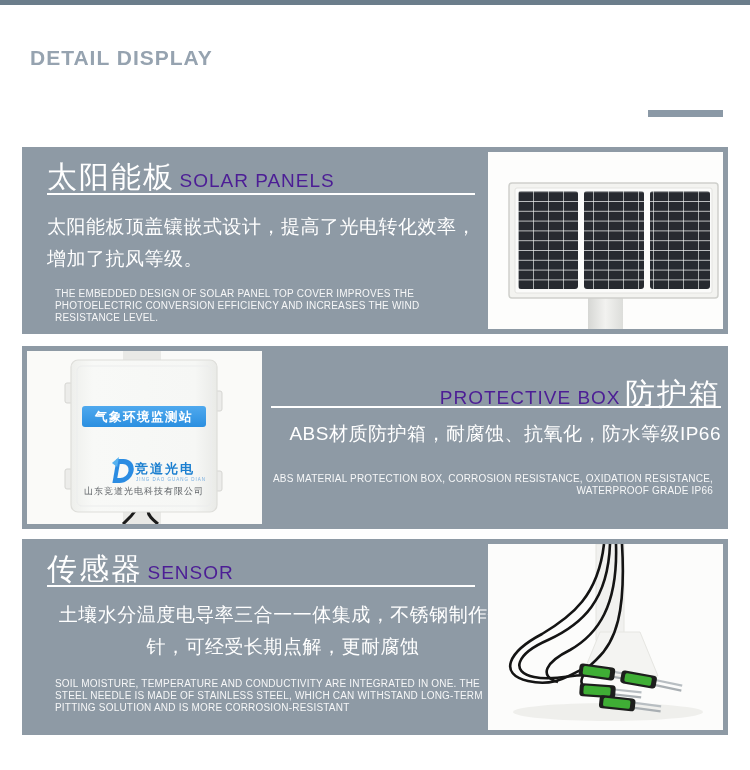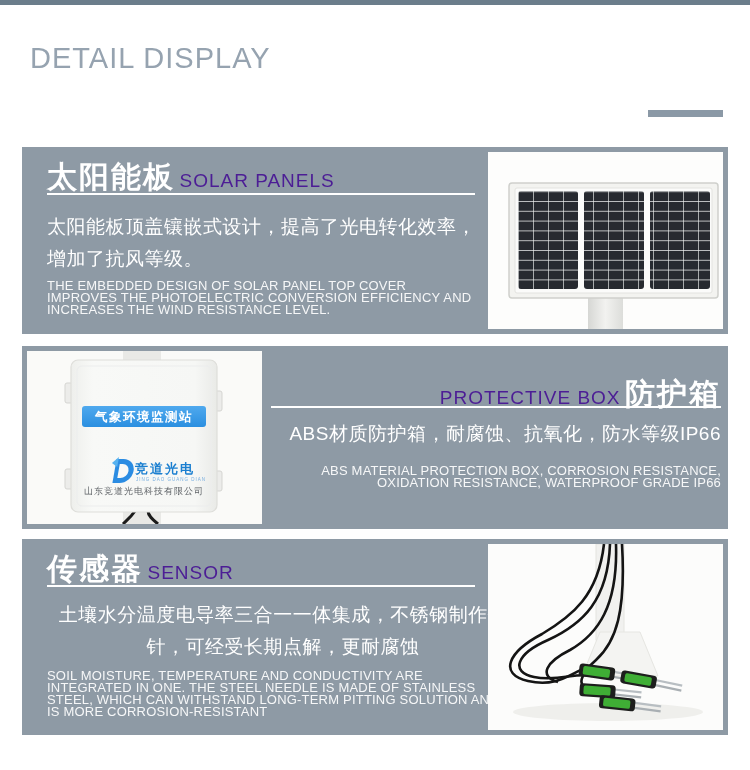--- a/index.html
+++ b/index.html
@@ -5,37 +5,37 @@
   html,body{margin:0;padding:0;}
   body{
     width:750px;height:770px;position:relative;background:#ffffff;
     font-family:"Liberation Sans","DejaVu Sans",sans-serif;overflow:hidden;
   }
   .topbar{position:absolute;left:0;top:0;width:750px;height:5px;
     background:linear-gradient(90deg,#8headed 0,#6b7d8b 0);background:#6b7d8b;}
   
   .header{position:absolute;left:30px;top:40px;}
   .h-cn{font-size:40px;font-weight:700;color:#8b99a6;letter-spacing:3px;line-height:46px;}
-  .h-en{font-size:29px;font-weight:400;color:#96a3b0;letter-spacing:1px;line-height:32px;margin-top:2px;}
+  .h-en{font-size:21px;font-weight:700;color:#96a3b0;letter-spacing:1px;line-height:32px;margin-top:2px;}
   .h-dash{position:absolute;left:648px;top:110px;width:75px;height:7px;background:#8b99a6;}
   
   .card{position:absolute;left:22px;width:706px;background:#8e9aa5;}
   .s1{top:147px;height:187px;}
   .s2{top:346px;height:183px;}
   .s3{top:539px;height:196px;}
   .photo{position:absolute;background:#fca5a5;overflow:hidden;}
   .p1{top:5px;right:5px;width:235px;height:177px;}
   .p2{top:5px;left:5px;width:235px;height:173px;}
   .p3{top:5px;right:5px;width:235px;height:186px;}
   .title-row{position:absolute;white-space:nowrap;}
-  .t-cn{font-size:30px;font-weight:700;color:#ffffff;letter-spacing:2px;}
+  .t-cn{font-size:30px;font-weight:400;color:#ffffff;letter-spacing:2px;}
   .t-en{font-size:19px;font-weight:400;color:#4c1d95;letter-spacing:1px;}
   .rule{position:absolute;height:2px;background:#ffffff;}
   .desc{position:absolute;margin:0;font-size:19px;line-height:32px;color:#ffffff;letter-spacing:0.5px;}
-  .fine{position:absolute;margin:0;font-size:13px;line-height:12px;color:rgba(255,255,255,0.92);letter-spacing:0.2px;}
+  .fine{position:absolute;margin:8px;font-size:10px;line-height:12px;color:rgba(255,255,255,0.92);letter-spacing:0.2px;}
   
   .left-text .title-row{left:25px;top:10px;}
   .left-text .rule{left:25px;top:46px;width:428px;}
   .left-text .desc{left:25px;top:64px;width:440px;}
   .s1 .fine{left:25px;top:133px;width:432px;}
   .s3 .desc{top:60px;width:472px;text-align:center;}
   .s3 .fine{left:25px;top:131px;width:455px;}
   
   .s2 .title-row{right:7px;top:28px;left:auto;}
   .s2 .rule{right:7px;top:60px;width:450px;left:auto;}

